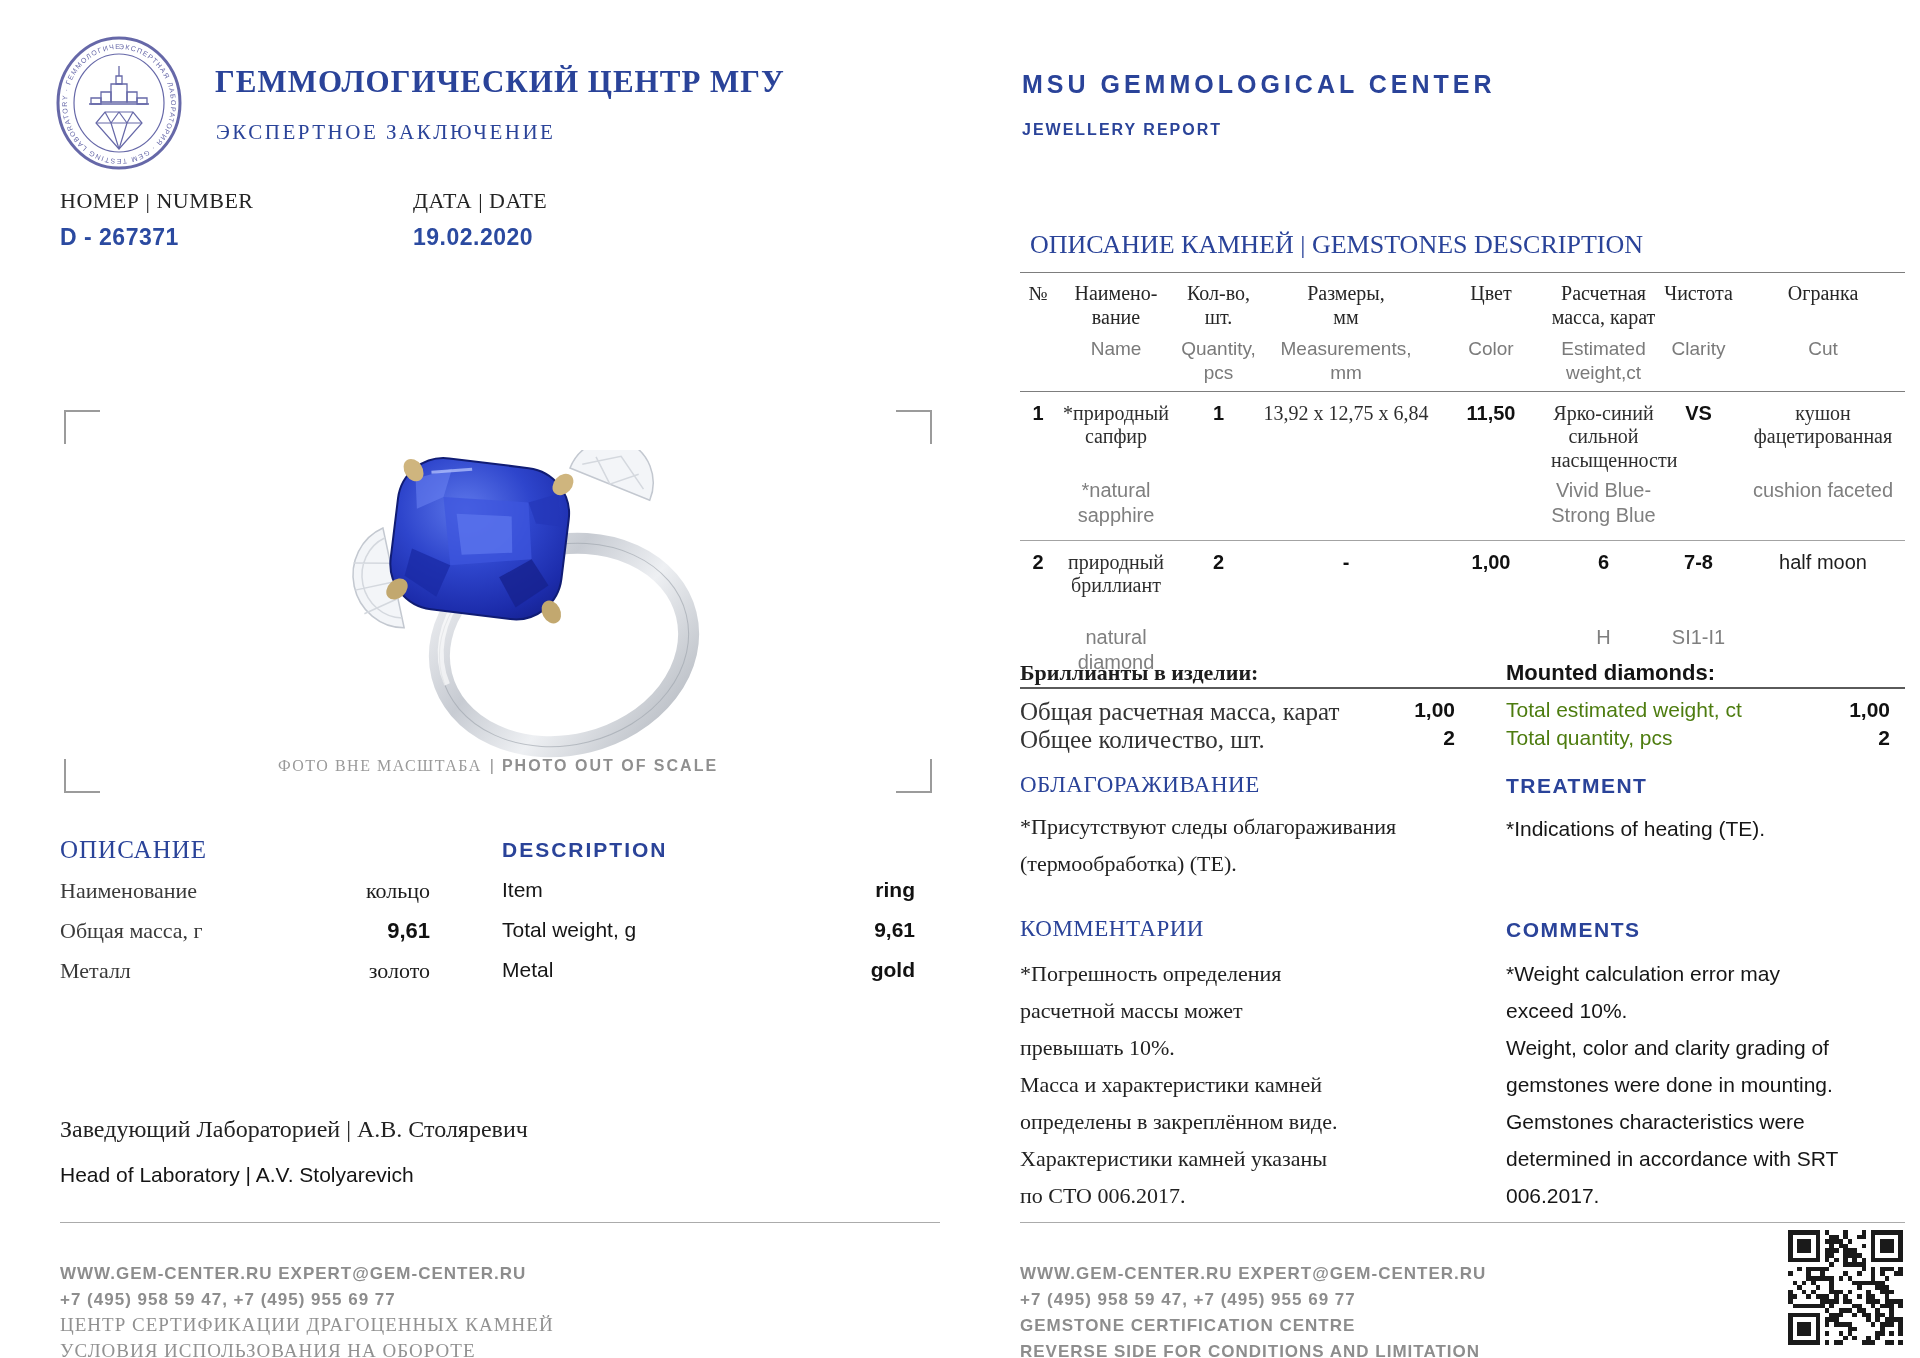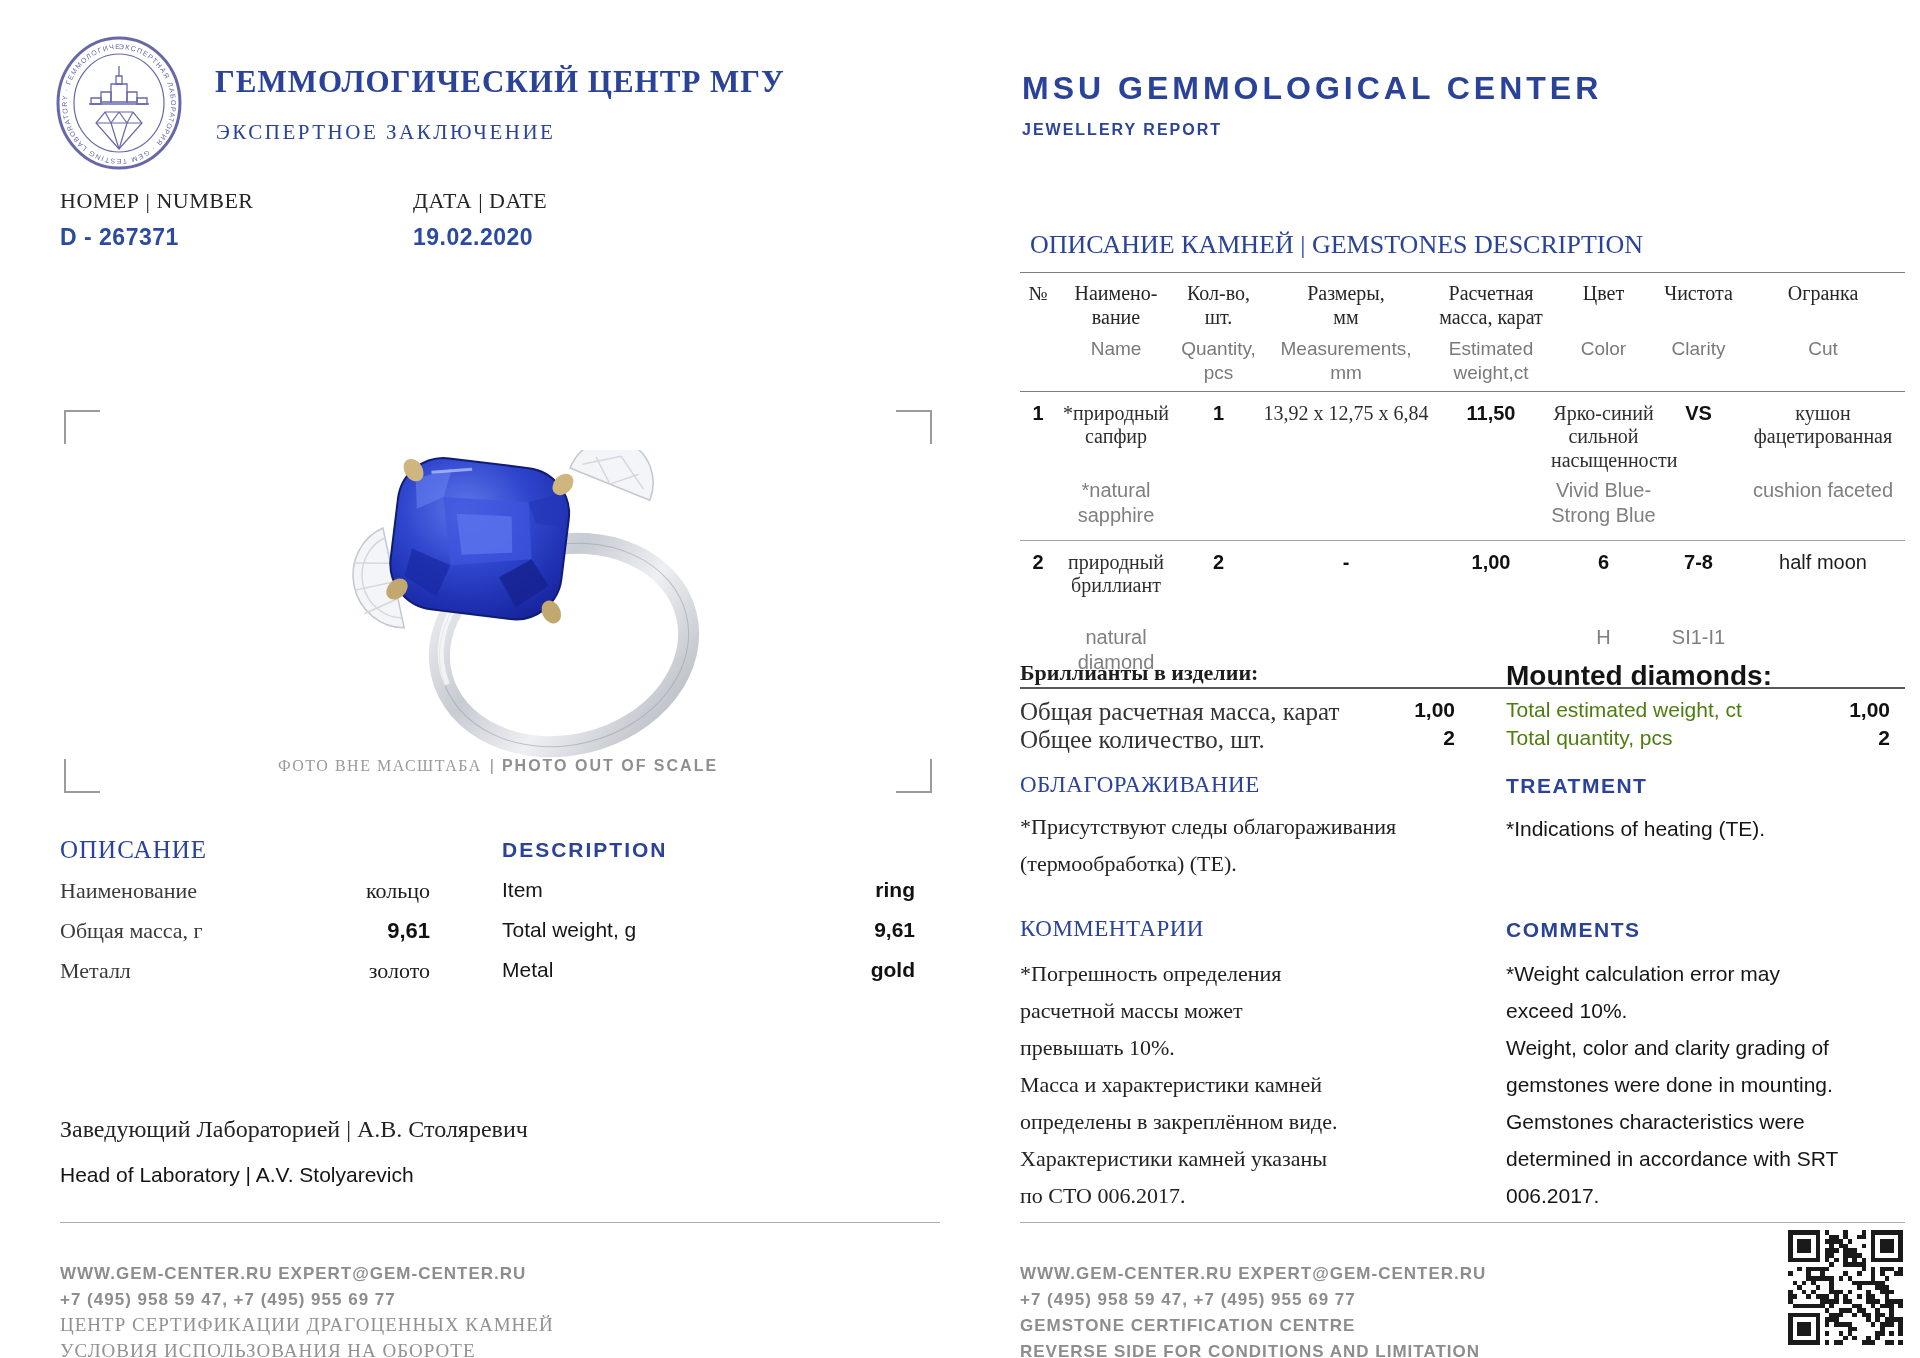--- a/index.html
+++ b/index.html
@@ -6,21 +6,21 @@
   .page{position:relative;width:1920px;height:1358px;background:#fff;overflow:hidden;
         font-family:"Liberation Sans",sans-serif;color:#1f1f1f;}
   .abs{position:absolute;}
   .preline{white-space:pre-line;}
 
   
   .org-ru{left:215px;top:64px;font-family:"Liberation Serif",serif;font-weight:700;
           font-size:31px;color:#2A4399;letter-spacing:1px;}
   .doc-ru{left:216px;top:120px;font-family:"Liberation Serif",serif;font-size:21px;
           color:#2A4399;letter-spacing:2.5px;}
-  .org-en{left:1022px;top:70px;font-weight:700;font-size:32px;color:#2A4399;letter-spacing:4px;}
+  .org-en{left:1022px;top:70px;font-weight:700;font-size:25px;color:#2A4399;letter-spacing:4px;}
   .doc-en{left:1022px;top:121px;font-weight:700;font-size:16px;color:#2A4399;letter-spacing:2px;}
 
   
   .meta-label{top:188px;font-family:"Liberation Serif",serif;font-size:22px;color:#242424;letter-spacing:.5px;}
   .meta-value{top:224px;font-weight:700;font-size:23px;color:#2B4AA0;letter-spacing:.5px;}
 
   
   .photo-frame{left:64px;top:410px;width:868px;height:383px;}
   .corner{position:absolute;width:36px;height:34px;}
   .corner i{position:absolute;background:#9b9b9b;display:block;}
@@ -53,21 +53,21 @@
   .cell-bold{font-weight:700;color:#111;}
   .cell-sans{color:#1d1d1d;}
   .cell-en{font-size:20px;color:#7f7f7f;line-height:1.25;}
   .row1 .ru{min-height:76px;}
   .row2 .ru{min-height:74px;}
 
   
   .mounted{left:1020px;top:660px;width:885px;}
   .m-title-ru{position:absolute;left:0;top:0;font-family:"Liberation Serif",serif;font-weight:700;
               font-size:22px;color:#1e1e1e;}
-  .m-title-en{position:absolute;left:486px;top:0;font-weight:700;font-size:28px;color:#141414;}
+  .m-title-en{position:absolute;left:486px;top:0;font-weight:700;font-size:22px;color:#141414;}
   .m-row{position:absolute;height:28px;font-size:21px;}
   .m-lab-ru{position:absolute;left:0;font-family:"Liberation Serif",serif;color:#333;font-size:25px;}
   .m-val-ru{position:absolute;left:330px;width:105px;text-align:right;font-weight:700;color:#111;font-size:21px;}
   .m-lab-en{position:absolute;left:486px;color:#4d7c0f;font-size:21px;}
   .m-val-en{position:absolute;right:15px;width:110px;text-align:right;font-weight:700;color:#111;font-size:21px;}
 
   
   .sec-title-ru{font-family:"Liberation Serif",serif;font-size:23px;color:#2A4399;letter-spacing:.5px;}
   .sec-title-en{font-weight:700;font-size:21px;color:#2A4399;letter-spacing:1.5px;}
   .body-ru{font-family:"Liberation Serif",serif;font-size:22px;color:#222;line-height:37px;}
@@ -226,28 +226,28 @@
           <div class="hen">Quantity,
 pcs</div>
         </div>
       <div class="hc">
           <div class="hru">Размеры,
 мм</div>
           <div class="hen">Measurements,
 mm</div>
         </div>
       <div class="hc">
+          <div class="hru">Цвет</div>
+          <div class="hen">Color</div>
+        </div>
+      <div class="hc">
           <div class="hru">Расчетная
 масса, карат</div>
           <div class="hen">Estimated
 weight,ct</div>
-        </div>
-      <div class="hc">
-          <div class="hru">Цвет</div>
-          <div class="hen">Color</div>
         </div>
       <div class="hc">
           <div class="hru">Чистота</div>
           <div class="hen">Clarity</div>
         </div>
       <div class="hc">
           <div class="hru">Огранка</div>
           <div class="hen">Cut</div>
         </div>
     </div>

